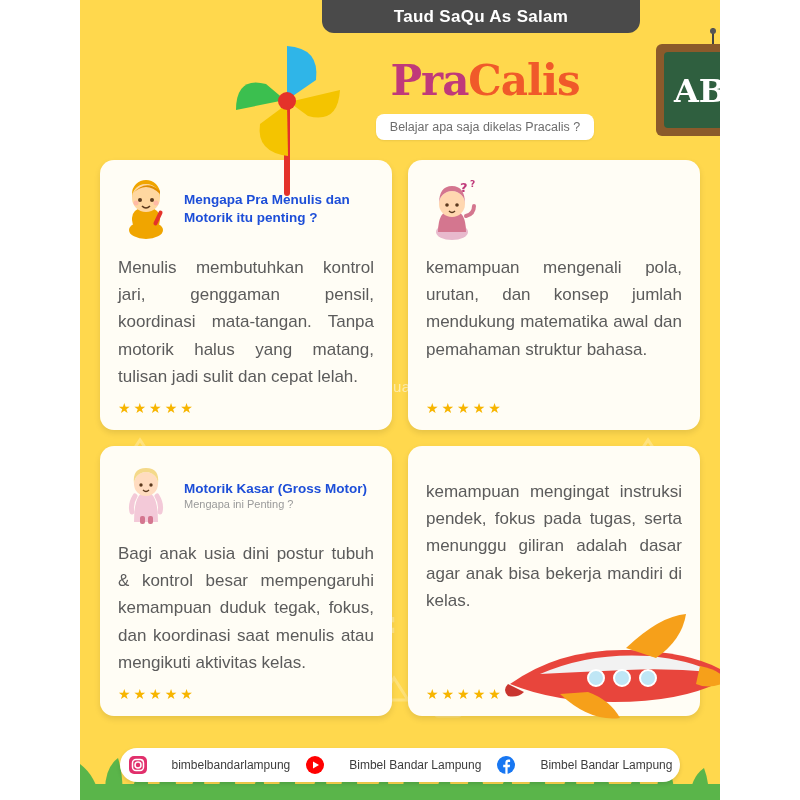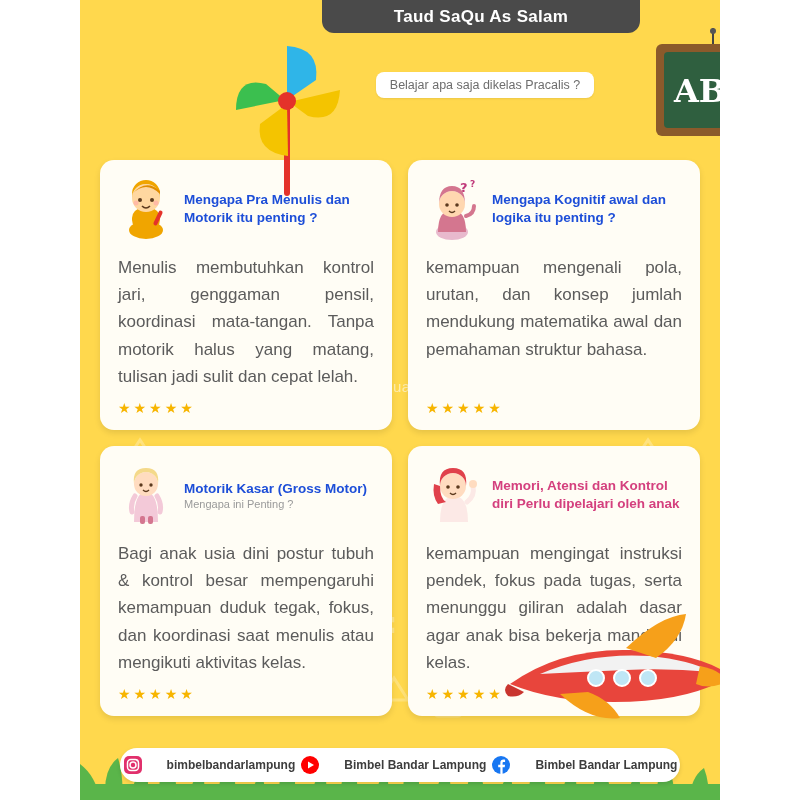--- a/index.html
+++ b/index.html
@@ -145,21 +145,21 @@
     width: 560px;
     height: 34px;
     background: #ffffff;
     border-radius: 17px;
     display: flex;
     align-items: center;
     justify-content: space-around;
     box-shadow: 0 2px 4px rgba(0,0,0,0.12);
     z-index: 6;
   }
-  .social-item { display: flex; align-items: center; gap: 24px; font-weight: bold; }
+  .social-item { display: flex; align-items: center; gap: 24px; }
   .social-label { font-size: 12px; color: #3d3d3d; }
   .ic { width: 20px; height: 20px; flex: 0 0 20px; }
 </style>
 </head>
 <body>
 
 <div class="poster">
   <div class="canvas">
 
     <svg class="doodles" viewBox="0 0 640 800" preserveAspectRatio="none">
@@ -208,20 +208,21 @@
       <rect x="8" y="16" width="114" height="92" rx="6" fill="#8b5a2b"></rect>
       <rect x="16" y="24" width="98" height="76" rx="4" fill="#2f5f3f"></rect>
       <text x="26" y="74" font-family="DejaVu Serif, serif" font-size="32" font-weight="bold" fill="#ffffff">ABCD</text>
     </svg>
 
     <div class="ribbon">
       <span class="ribbon-title">Taud SaQu As Salam</span>
     </div>
 
     <div class="brand">
+      <div class="brand-name"><span class="c1">Pra</span><span class="c2">Calis</span></div>
       <div class="brand-sub">Belajar apa saja dikelas Pracalis ?</div>
     </div>
 
     <div class="cards">
 
       <div class="card">
         <div class="card-head">
           <svg class="card-illus" viewBox="0 0 56 62">
             <ellipse cx="28" cy="52" rx="17" ry="9" fill="#f0a500"></ellipse>
             <rect x="14" y="30" width="28" height="22" rx="10" fill="#f0a500"></rect>
@@ -248,21 +249,20 @@
             <text x="44" y="9" font-family="DejaVu Sans, sans-serif" font-size="9" fill="#c0397a" font-weight="bold">?</text>
             <ellipse cx="26" cy="54" rx="16" ry="8" fill="#e8b9cd"></ellipse>
             <path d="M12 54 q0 -22 14 -22 q14 0 14 22 z" fill="#d4768f"></path>
             <circle cx="26" cy="26" r="13" fill="#ffd7b0"></circle>
             <path d="M13 26 a13 13 0 0 1 26 0 q0 -18 -13 -18 q-13 0 -13 18z" fill="#d4768f"></path>
             <circle cx="21" cy="27" r="1.8" fill="#5c3a1e"></circle>
             <circle cx="31" cy="27" r="1.8" fill="#5c3a1e"></circle>
             <path d="M23 33 q3 3 6 0" stroke="#5c3a1e" stroke-width="1.4" fill="none"></path>
             <path d="M40 38 q8 -2 8 -10" stroke="#d4768f" stroke-width="4" fill="none" stroke-linecap="round"></path>
           </svg>
-          <div class="card-title">Mengapa Kognitif awal dan logika itu penting ?</div>
         </div>
         <div class="card-body">kemampuan mengenali pola, urutan, dan konsep jumlah mendukung matematika awal dan pemahaman struktur bahasa.</div>
         <div class="stars">★★★★★</div>
       </div>
 
       <div class="card">
         <div class="card-head">
           <svg class="card-illus" viewBox="0 0 56 62">
             <path d="M16 58 q0 -30 12 -30 q12 0 12 30 z" fill="#f3c9d8"></path>
             <rect x="22" y="52" width="5" height="8" rx="2" fill="#d4768f"></rect>
@@ -278,34 +278,20 @@
           <div>
             <div class="card-title">Motorik Kasar (Gross Motor)</div>
             <div class="card-subtitle">Mengapa ini Penting ?</div>
           </div>
         </div>
         <div class="card-body">Bagi anak usia dini postur tubuh &amp; kontrol besar mempengaruhi kemampuan duduk tegak, fokus, dan koordinasi saat menulis atau mengikuti aktivitas kelas.</div>
         <div class="stars">★★★★★</div>
       </div>
 
       <div class="card">
-        <div class="card-head">
-          <svg class="card-illus" viewBox="0 0 56 62">
-            <path d="M14 58 q0 -26 14 -26 q14 0 14 26 z" fill="#fce9e6"></path>
-            <circle cx="27" cy="22" r="13" fill="#ffdcc0"></circle>
-            <path d="M14 22 a13 13 0 0 1 26 0 q2 -18 -13 -18 q-15 0 -13 18z" fill="#e0414b"></path>
-            <path d="M14 22 q0 12 6 16 l-8 2 q-6 -8 -4 -20z" fill="#e0414b"></path>
-            <circle cx="22" cy="23" r="1.8" fill="#5c3a1e"></circle>
-            <circle cx="32" cy="23" r="1.8" fill="#5c3a1e"></circle>
-            <path d="M24 29 q3 3 6 0" stroke="#5c3a1e" stroke-width="1.4" fill="none"></path>
-            <path d="M41 38 q8 -6 6 -16" stroke="#fce9e6" stroke-width="5" fill="none" stroke-linecap="round"></path>
-            <circle cx="47" cy="20" r="4" fill="#ffdcc0"></circle>
-          </svg>
-          <div class="card-title pink">Memori, Atensi dan Kontrol diri Perlu dipelajari oleh anak</div>
-        </div>
         <div class="card-body">kemampuan mengingat instruksi pendek, fokus pada tugas, serta menunggu giliran adalah dasar agar anak bisa bekerja mandiri di kelas.</div>
         <div class="stars">★★★★★</div>
       </div>
 
     </div>
 
     <svg class="plane" viewBox="0 0 230 150">
       <path d="M10 96 q50 -36 120 -34 q60 2 92 20 q8 6 -2 12 q-40 20 -106 20 q-60 0 -104 -18z" fill="#e8453c"></path>
       <path d="M40 86 q50 -22 110 -18 q40 4 62 16 q-44 -4 -86 -2 q-48 2 -86 4z" fill="#f2f2f2"></path>
       <circle cx="96" cy="90" r="8" fill="#bfe6f5" stroke="#ffffff" stroke-width="2"></circle>

